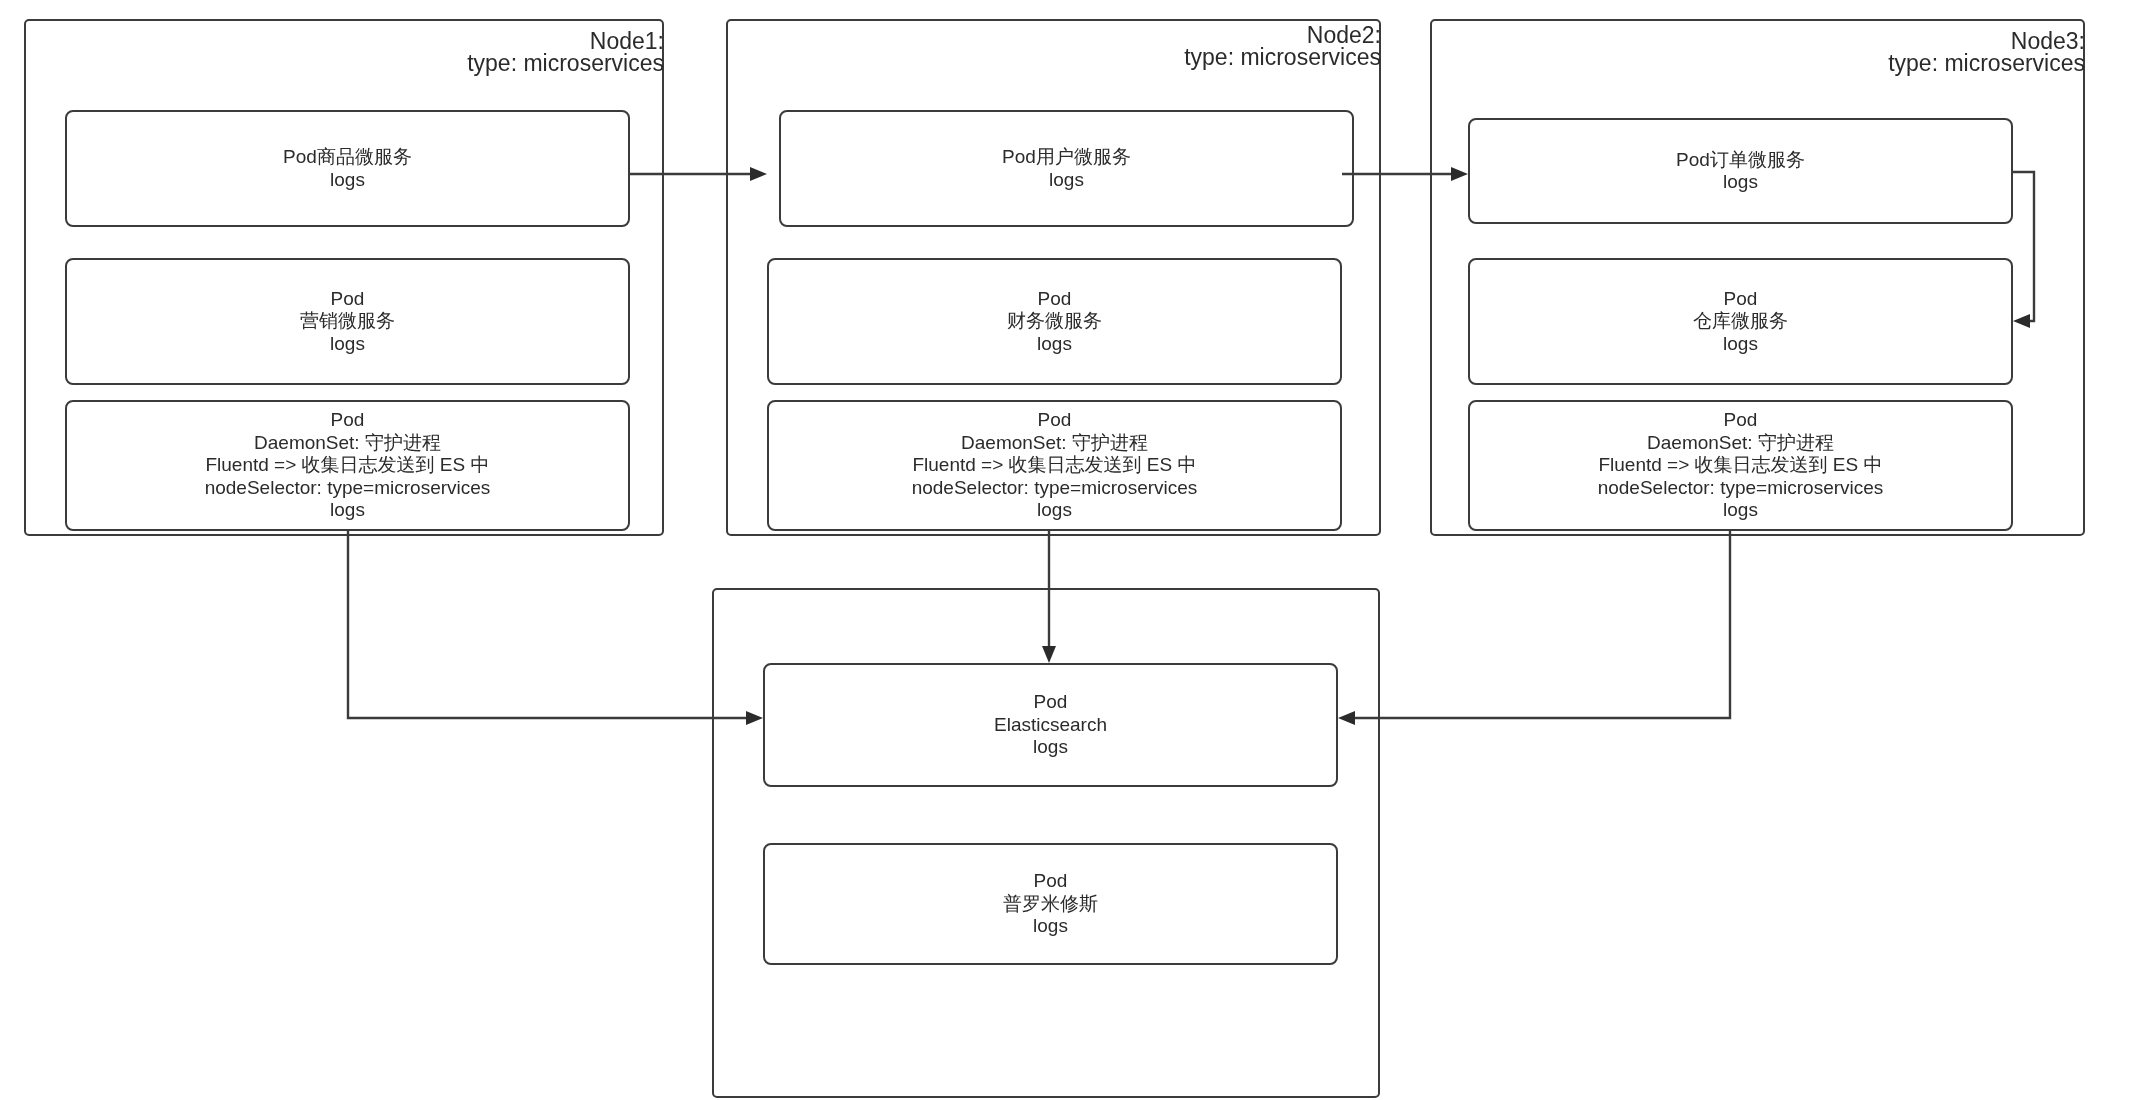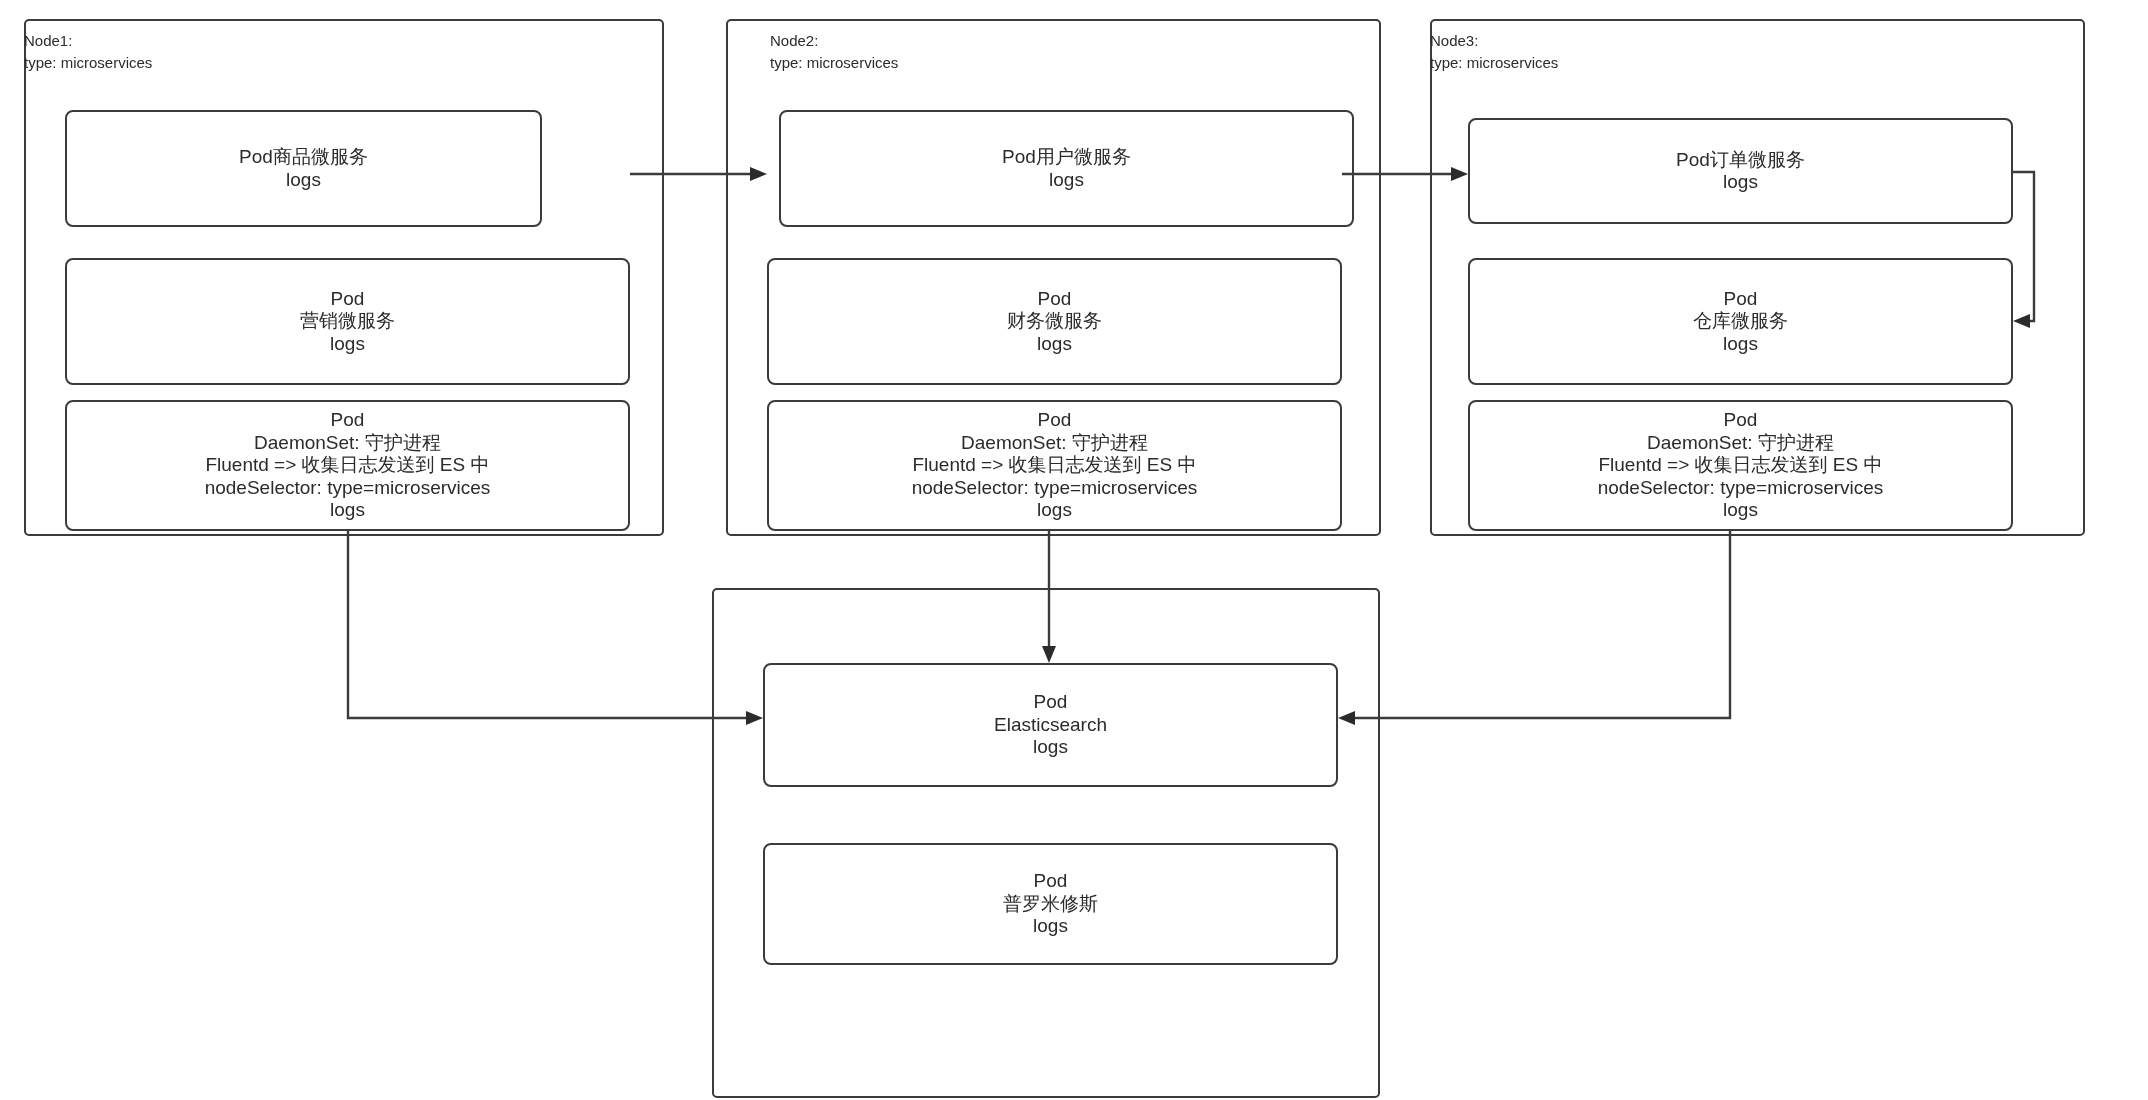--- a/index.html
+++ b/index.html
@@ -21,23 +21,23 @@
     position: absolute;
     border: 2px solid #3b3b3b;
     border-radius: 5px;
     background: #ffffff;
     box-sizing: border-box;
   }
   .node-title {
     position: absolute;
     left: 0;
     right: 0;
-    text-align: left;
+    text-align: right;
     color: #2b2b2b;
-    font-size: 15px;
+    font-size: 23px;
     line-height: 22px;
     white-space: pre-line;
   }
   .pod-box {
     position: absolute;
     border: 2px solid #3b3b3b;
     border-radius: 8px;
     background: #ffffff;
     box-sizing: border-box;
     display: flex;
@@ -69,39 +69,39 @@
 </style>
 </head>
 <body>
 
 <div id="canvas">
 
   <div class="node-box" style="left:24px; top:19px; width:640px; height:517px;"></div>
   <div class="node-title" style="left:24px; top:30px; width:640px;">Node1:
 type: microservices</div>
 
-  <div class="pod-box" style="left:65px; top:110px; width:477px; height:117px;">
+  <div class="pod-box" style="left:65px; top:110px; width:565px; height:117px;">
     <span class="pod-label">Pod商品微服务
 logs</span>
   </div>
   <div class="pod-box" style="left:65px; top:258px; width:565px; height:127px;">
     <span class="pod-label">Pod
 营销微服务
 logs</span>
   </div>
   <div class="pod-box" style="left:65px; top:400px; width:565px; height:131px;">
     <span class="pod-label">Pod
 DaemonSet:  守护进程
 Fluentd =&gt; 收集日志发送到 ES 中
 nodeSelector:  type=microservices
 logs</span>
   </div>
 
   <div class="node-box" style="left:726px; top:19px; width:655px; height:517px;"></div>
-  <div class="node-title" style="left:726px; top:30px; width:655px;padding-left:44px;">Node2:
+  <div class="node-title" style="left:726px; top:24px; width:655px;">Node2:
 type: microservices</div>
 
   <div class="pod-box" style="left:767px; top:110px; width:575px; height:117px;margin-left:12px;">
     <span class="pod-label">Pod用户微服务
 logs</span>
   </div>
   <div class="pod-box" style="left:767px; top:258px; width:575px; height:127px;">
     <span class="pod-label">Pod
 财务微服务
 logs</span>

